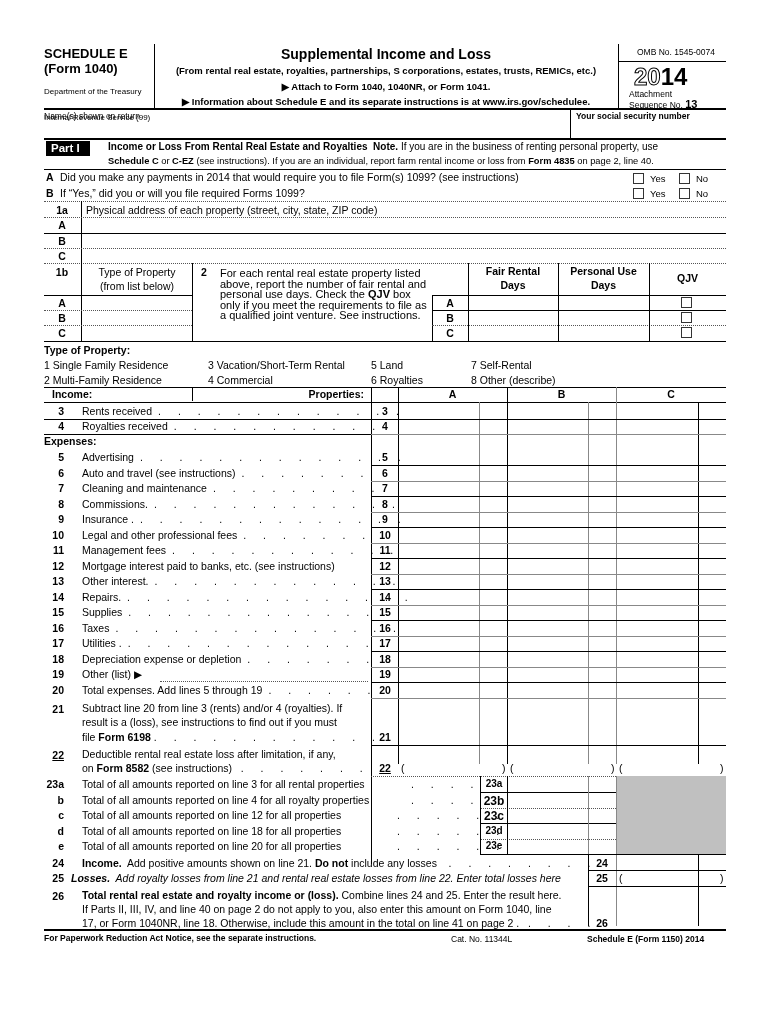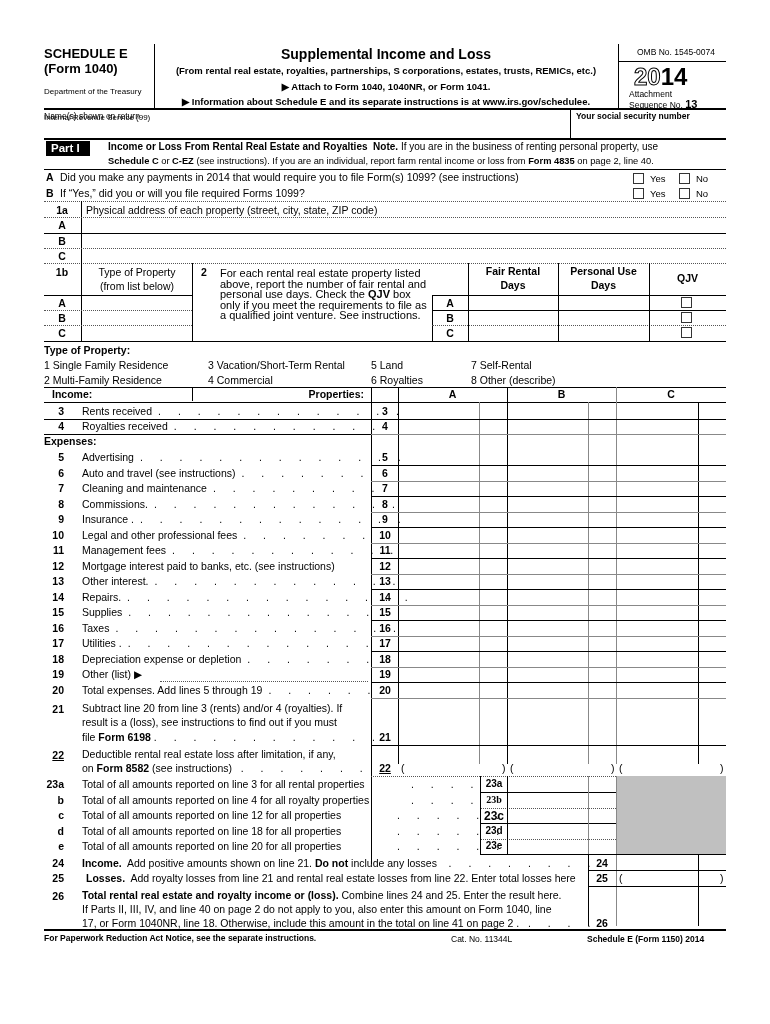--- a/index.html
+++ b/index.html
@@ -400,21 +400,21 @@
       <div class="ltext" style="left:82px;top:778px;">Total of all amounts reported on line 3 for all rental properties</div>
       <div class="ltext dots" style="left:411px;top:778px;">. . . .</div>
       <div class="boxnum" style="left:481px;top:778px;font-size:10px;">23a</div>
       <input class="cell" style="left: 509px; top: 777px; width: 78px; height: 14px;">
       <div class="hl" style="left:480px;top:792px;width:136px;"></div>
     </div>
     <div>
       <div class="lnum" style="left:40px;top:794px;">b</div>
       <div class="ltext" style="left:82px;top:794px;">Total of all amounts reported on line 4 for all royalty properties</div>
       <div class="ltext dots" style="left:411px;top:794px;">. . . .</div>
-      <div class="boxnum" style="left:481px;top:794px;font-size:10px;font-family:Liberation Serif, serif;">23b</div>
+      <div class="boxnum" style="left:481px;top:794px;font-size:12px;">23b</div>
       <input class="cell" style="left: 509px; top: 793px; width: 78px; height: 14px;">
       <div class="hld" style="left:480px;top:808px;width:136px;"></div>
     </div>
     <div>
       <div class="lnum" style="left:40px;top:809px;">c</div>
       <div class="ltext" style="left:82px;top:809px;">Total of all amounts reported on line 12 for all properties</div>
       <div class="ltext dots" style="left:397px;top:809px;">. . . . . .</div>
       <div class="boxnum" style="left:481px;top:809px;font-size:12px;">23c</div>
       <input class="cell" style="left: 509px; top: 808px; width: 78px; height: 14px;">
       <div class="hl" style="left:480px;top:823px;width:136px;"></div>
@@ -448,21 +448,21 @@
   <div class="ltext" style="left:82px;top:857px;"><span class="b">Income.</span>&nbsp; <span>Add positive amounts shown on line 21.</span> <span class="b">Do not</span> <span>include any losses</span> &nbsp;&nbsp; <span class="dots">. . . . . . . .</span></div>
   <div class="vl" style="left:588px;top:854px;height:72px;"></div>
   <div class="boxnum" style="left:589px;top:857px;">24</div>
   <div class="vl" style="left:698px;top:854px;height:72px;"></div>
   <input class="cell" style="left: 618px; top: 855px; width: 78px; height: 14px;">
   <div class="hl" style="left:588px;top:870px;width:138px;"></div>
 </div>
 
 <div>
   <div class="lnum" style="left:40px;top:872px;">25</div>
-  <div class="ltext" style="left:86px;top:872px;"><span class="b">Losses.</span>&nbsp; <span>Add royalty losses from line 21 and rental real estate losses from line 22. Enter total losses here</span></div>
+  <div class="ltext" style="left:71px;top:872px;font-style:italic;"><span class="b">Losses.</span>&nbsp; <span>Add royalty losses from line 21 and rental real estate losses from line 22. Enter total losses here</span></div>
   <div class="boxnum" style="left:589px;top:872px;">25</div>
   <div class="abs" style="left:619px;top:872px;">(</div>
   <div class="abs" style="left:720px;top:872px;">)</div>
   <input class="cell" style="left: 624px; top: 871px; width: 72px; height: 14px;">
   <div class="hl" style="left:588px;top:886px;width:138px;"></div>
 </div>
 
 <div>
   <div class="lnum" style="left:40px;top:890px;">26</div>
   <div class="ltext" style="left:82px;top:889px;"><span class="b">Total rental real estate and royalty income or (loss).</span> <span>Combine lines 24 and 25. Enter the result here.</span></div>

